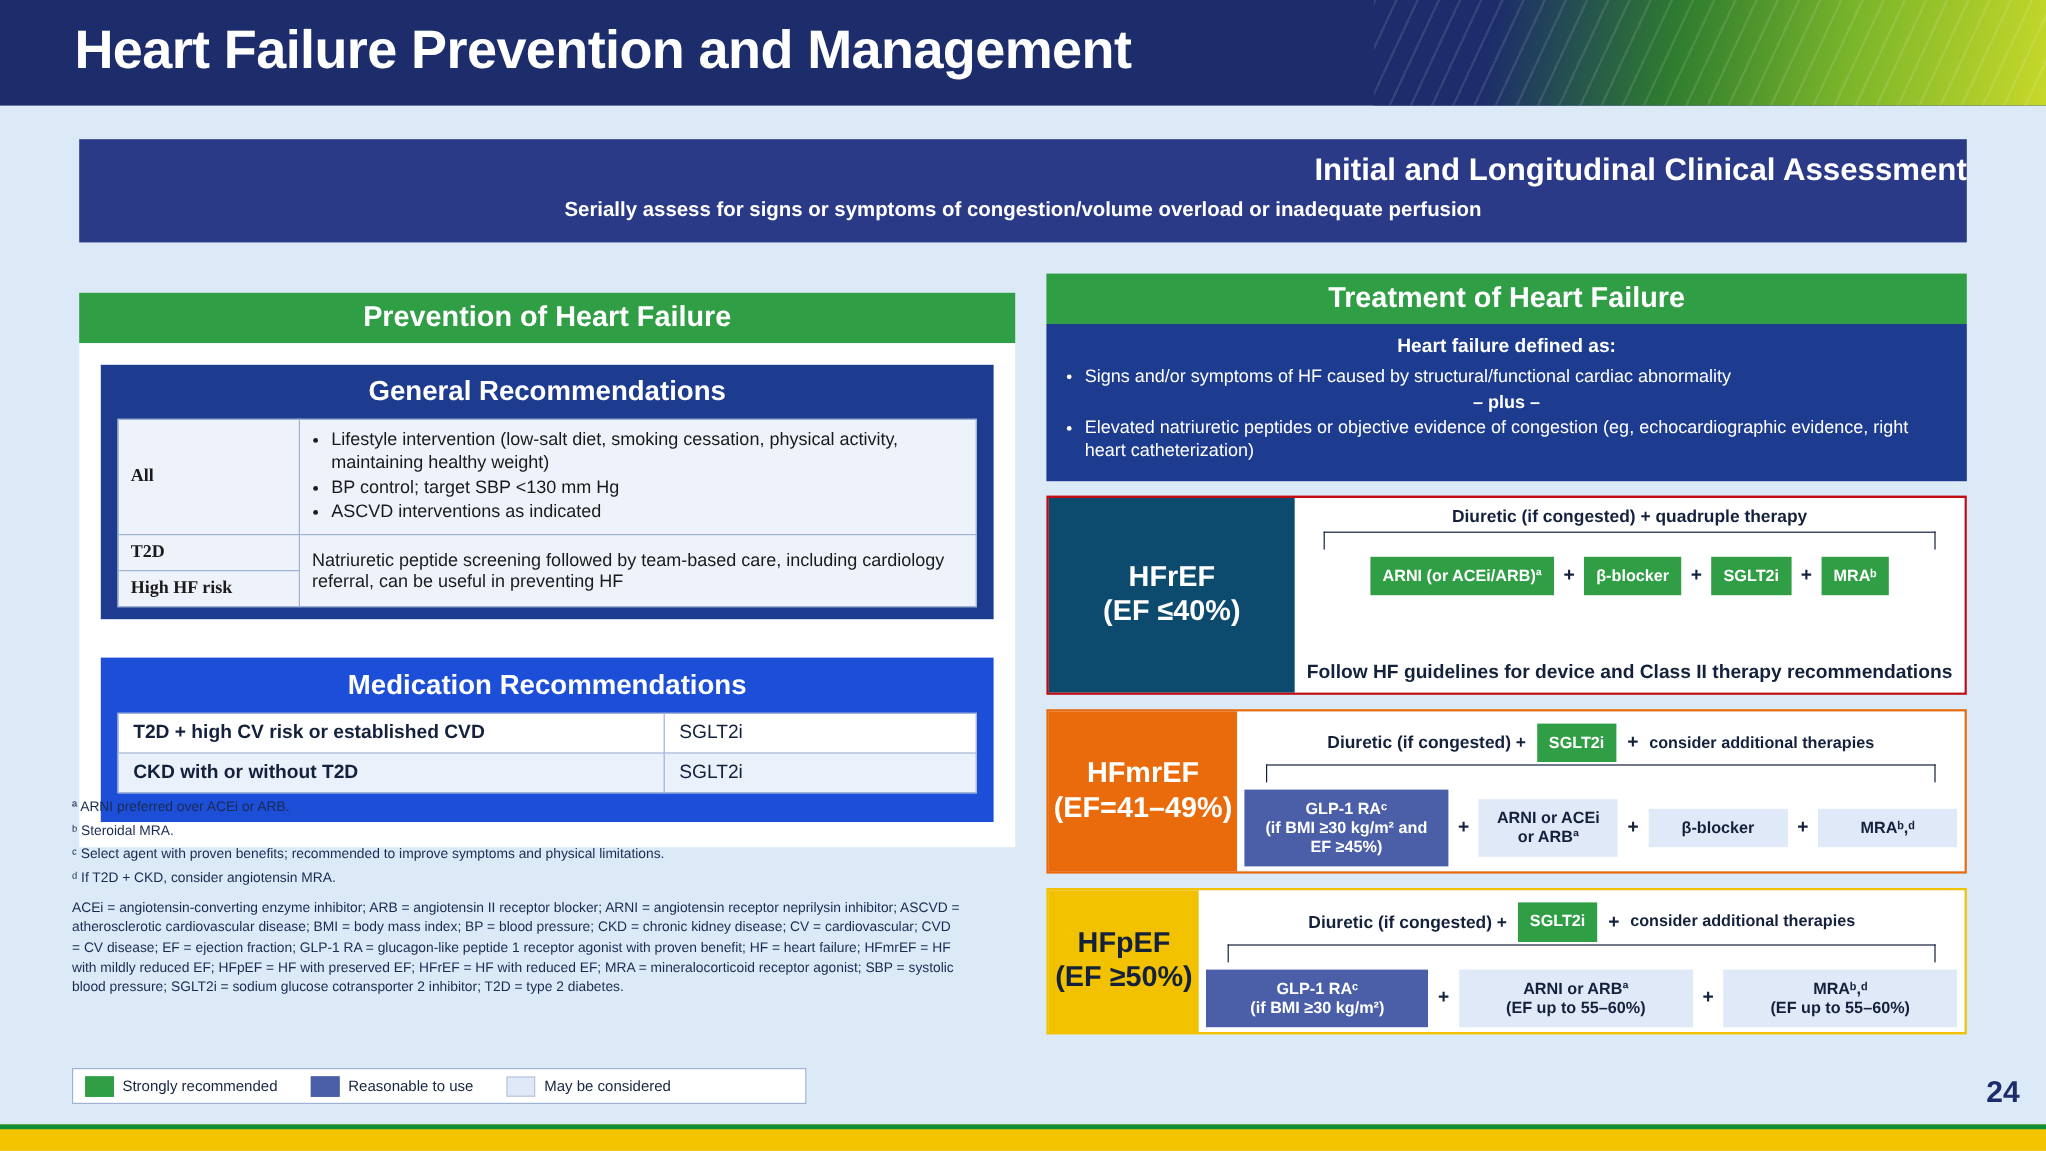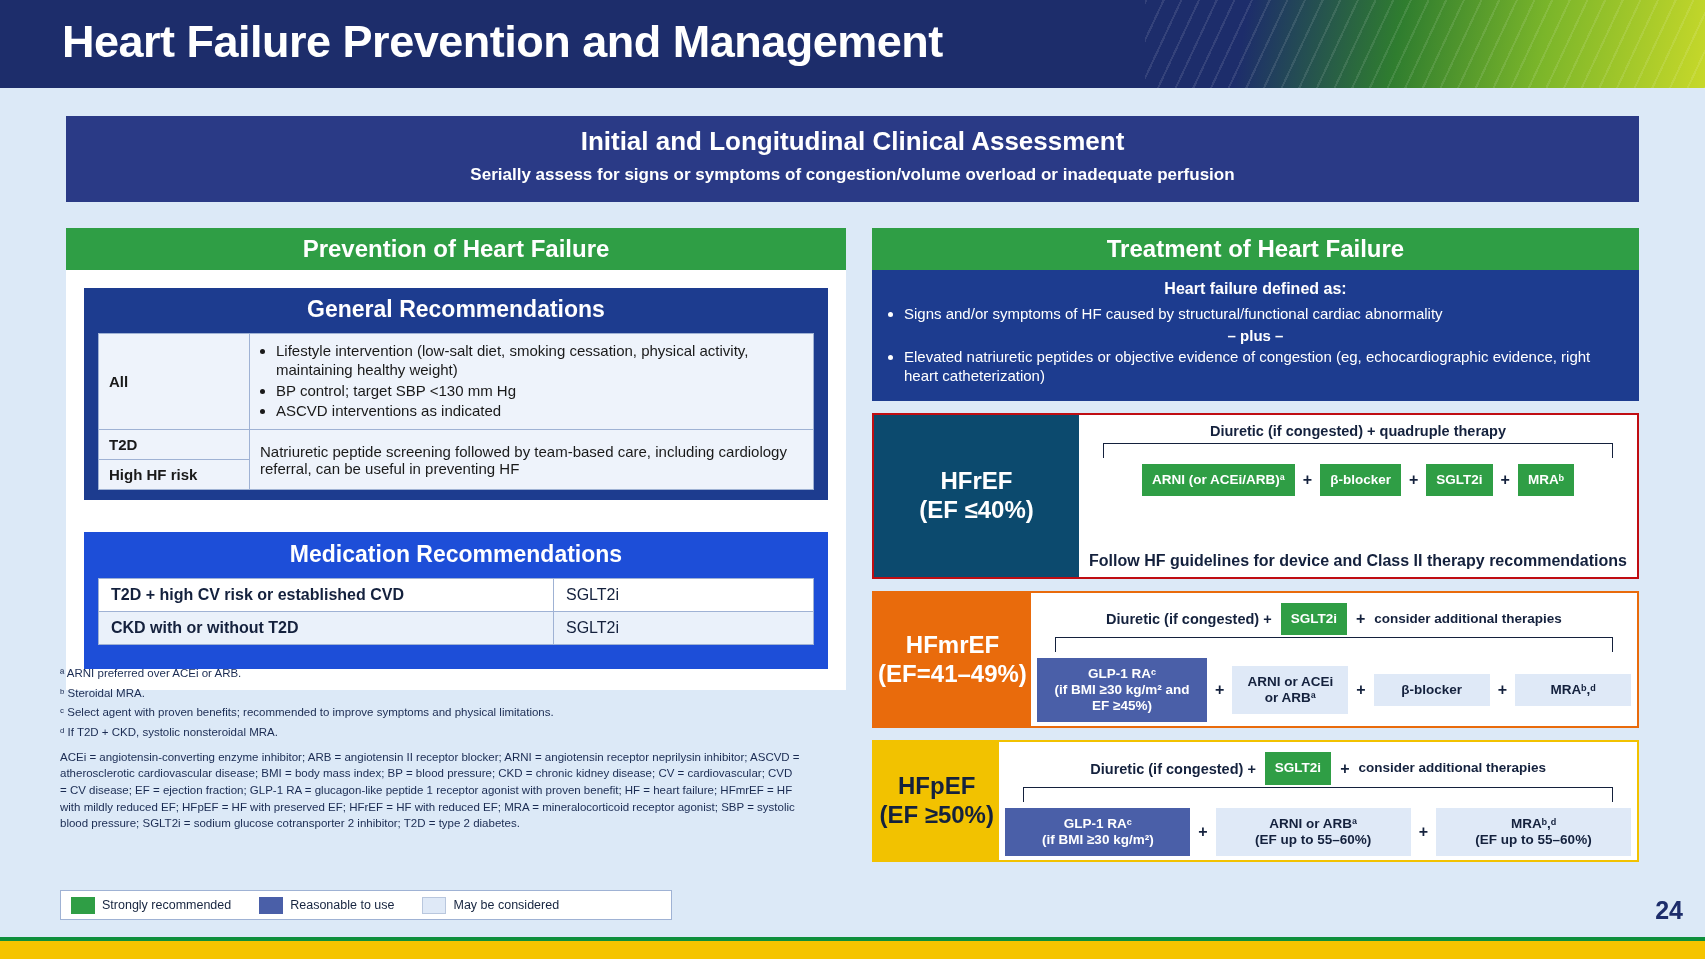--- a/index.html
+++ b/index.html
@@ -14,39 +14,39 @@
   .header h1{position:absolute;left:62px;top:16px;margin:0;color:#fff;font-size:45px;font-weight:bold;letter-spacing:-0.5px;}
 
   
   .footer-bar{position:absolute;left:0;bottom:0;width:1705px;height:22px;background:#f5c400;}
   .footer-bar .green{position:absolute;left:0;top:0;width:100%;height:4px;background:#0e8f3c;}
 
   .page-num{position:absolute;right:22px;bottom:34px;color:#1d2d6b;font-size:25px;font-weight:bold;}
 
   
   .assess{position:absolute;left:66px;top:116px;width:1573px;height:86px;background:#2a3a86;color:#fff;text-align:center;}
-  .assess .t1{font-size:26px;font-weight:bold;padding-top:10px;}
+  .assess .t1{font-size:26px;font-weight:bold;padding-top:10px;text-align:right;}
   .assess .t2{font-size:17px;font-weight:bold;padding-top:8px;}
 
   
-  .col-left{position:absolute;left:66px;top:228px;width:780px;height:680px;}
+  .col-left{position:absolute;left:66px;top:244px;width:780px;height:680px;}
   .col-right{position:absolute;left:872px;top:228px;width:767px;height:680px;}
 
   .panel-head{height:42px;line-height:42px;text-align:center;color:#fff;font-size:24px;font-weight:bold;}
   .panel-head.green{background:#2f9e45;}
   .panel-head.green2{background:#2f9e45;}
 
   .left-body{background:#fff;padding:0;height:420px;position:relative;}
 
   
   .gr-box{position:absolute;left:18px;top:18px;width:744px;background:#1d3c8f;padding-bottom:10px;}
   .gr-title{color:#fff;font-size:23px;font-weight:bold;text-align:center;padding:8px 0 10px;}
   .gr-table{width:716px;margin:0 auto;border-collapse:collapse;background:#eef3fb;}
   .gr-table td{border:1px solid #9fb2d4;vertical-align:middle;padding:6px 10px;font-size:15px;color:#1a1a1a;}
-  .gr-table td.lbl{width:130px;font-weight:bold;font-size:15px;}
+  .gr-table td.lbl{width:130px;font-weight:bold;font-size:15px;font-family:Liberation Serif, serif;}
   .gr-table ul{margin:2px 0;padding-left:16px;}
   .gr-table li{margin:2px 0;line-height:1.25;}
 
   
   .mr-box{position:absolute;left:18px;top:262px;width:744px;background:#1d4ed8;padding-bottom:24px;}
   .mr-title{color:#fff;font-size:23px;font-weight:bold;text-align:center;padding:9px 0 10px;}
   .mr-table{width:716px;margin:0 auto;border-collapse:collapse;background:#fff;}
   .mr-table td{border:1px solid #9fb2d4;padding:7px 12px;font-size:16px;color:#14213d;}
   .mr-table td.k{font-weight:bold;width:430px;}
   .mr-table tr:nth-child(2) td{background:#eaf1fa;}
@@ -149,21 +149,21 @@
         </table>
     </div>
 
   </div>
 </div>
 
 <div class="notes">
   <p>ª ARNI preferred over ACEi or ARB.</p>
   <p>ᵇ Steroidal MRA.</p>
   <p>ᶜ Select agent with proven benefits; recommended to improve symptoms and physical limitations.</p>
-  <p>ᵈ If T2D + CKD, systolic nonsteroidal MRA.</p>
+  <p>ᵈ If T2D + CKD, consider angiotensin MRA.</p>
   <p class="blk">ACEi = angiotensin-converting enzyme inhibitor; ARB = angiotensin II receptor blocker; ARNI = angiotensin receptor neprilysin inhibitor; ASCVD = atherosclerotic cardiovascular disease; BMI = body mass index; BP = blood pressure; CKD = chronic kidney disease; CV = cardiovascular; CVD = CV disease; EF = ejection fraction; GLP-1 RA = glucagon-like peptide 1 receptor agonist with proven benefit; HF = heart failure; HFmrEF = HF with mildly reduced EF; HFpEF = HF with preserved EF; HFrEF = HF with reduced EF; MRA = mineralocorticoid receptor agonist; SBP = systolic blood pressure; SGLT2i = sodium glucose cotransporter 2 inhibitor; T2D = type 2 diabetes.</p>
 </div>
 
 <div class="legend">
   <div class="item">
     <span class="sw g"></span>
     <span>Strongly recommended</span>
   </div>
   <div class="item">
     <span class="sw b"></span>

